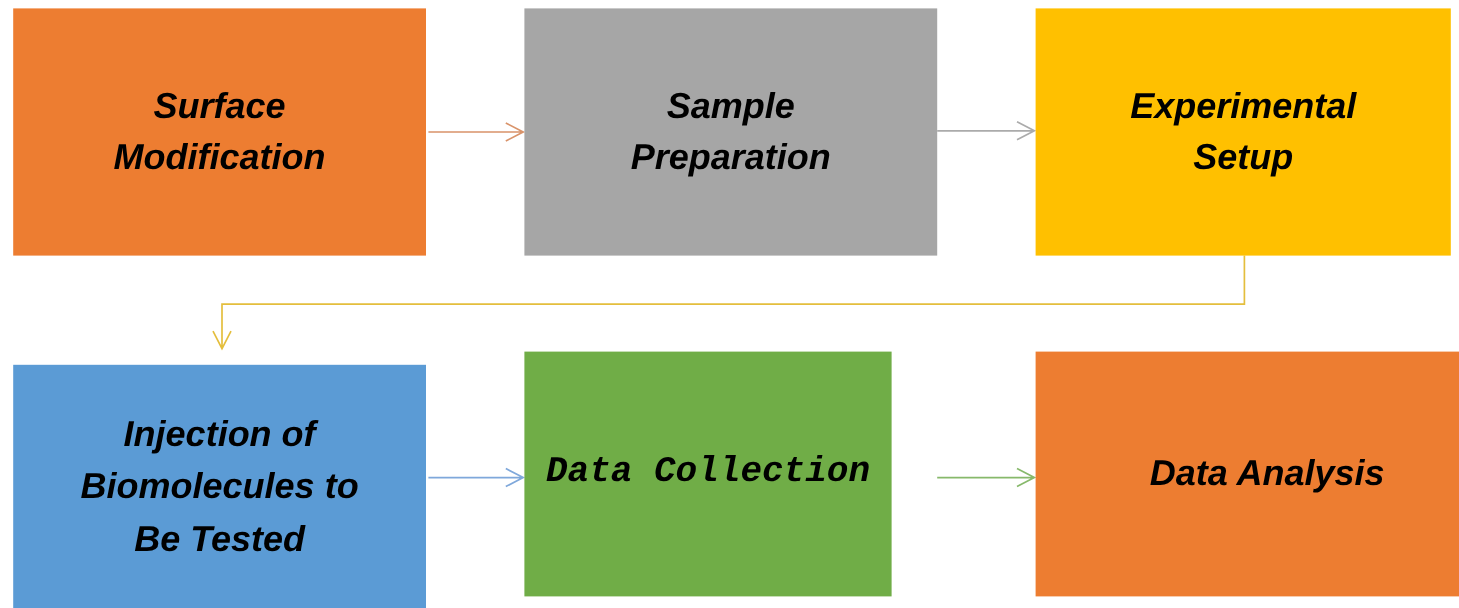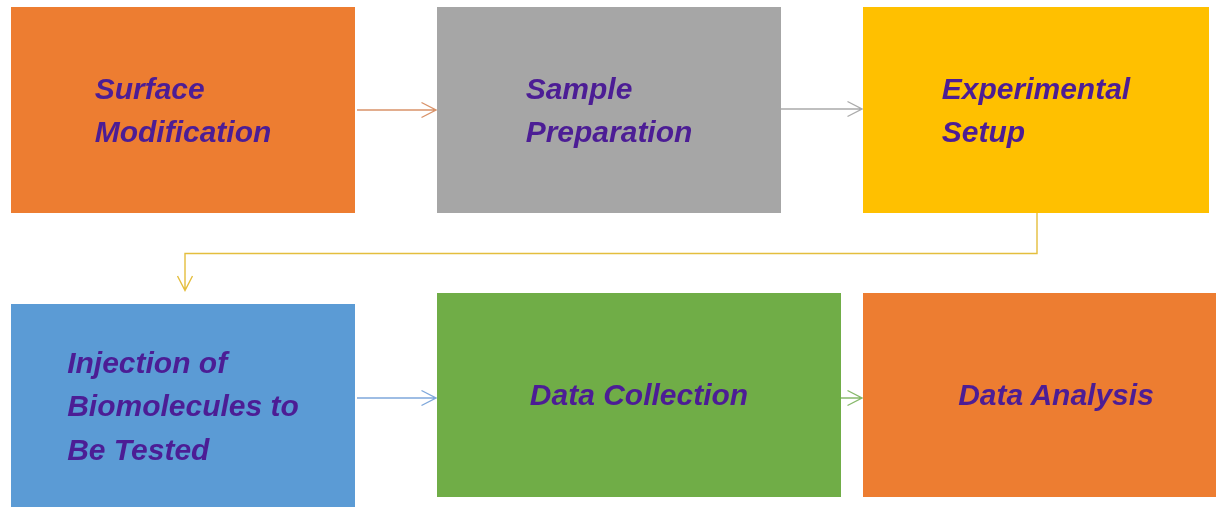--- a/index.html
+++ b/index.html
@@ -21,33 +21,34 @@
     fill: none;
     stroke-width: 1.4;
     stroke-linejoin: miter;
     stroke-linecap: butt;
   }
   .flow-box {
     position: absolute;
     display: flex;
     align-items: center;
     justify-content: center;
-    color: #4c1d95;
+    text-align: center;
+    color: #000000;
     font-size: 30px;
     font-weight: bold;
     font-style: italic;
     line-height: 1.45;
     white-space: pre-line;
     user-select: none;
   }
   #box-1 { left: 11px;  top: 7px;   width: 344px; height: 206px; }
   #box-2 { left: 437px; top: 7px;   width: 344px; height: 206px; }
   #box-3 { left: 863px; top: 7px;   width: 346px; height: 206px; }
   #box-4 { left: 11px;  top: 293px; width: 344px; height: 204px; }
-  #box-5 { left: 437px; top: 293px; width: 404px; height: 204px; }
+  #box-5 { left: 437px; top: 293px; width: 306px; height: 204px; font-family: Liberation Mono, monospace; }
   #box-6 { left: 863px; top: 293px; width: 346px; height: 204px; }
 </style>
 </head>
 <body>
 
 <div class="canvas">
 
   <svg class="arrow-layer" viewBox="0 0 1216 507" width="1216" height="507" aria-hidden="true">
     <path d="M357 110 H436 M421.5 102.5 L436 110 L421.5 117.5" style="stroke: rgb(217, 147, 106);"></path>
     <path d="M781 109 H862 M847.5 101.5 L862 109 L847.5 116.5" style="stroke: rgb(171, 171, 171);"></path>

